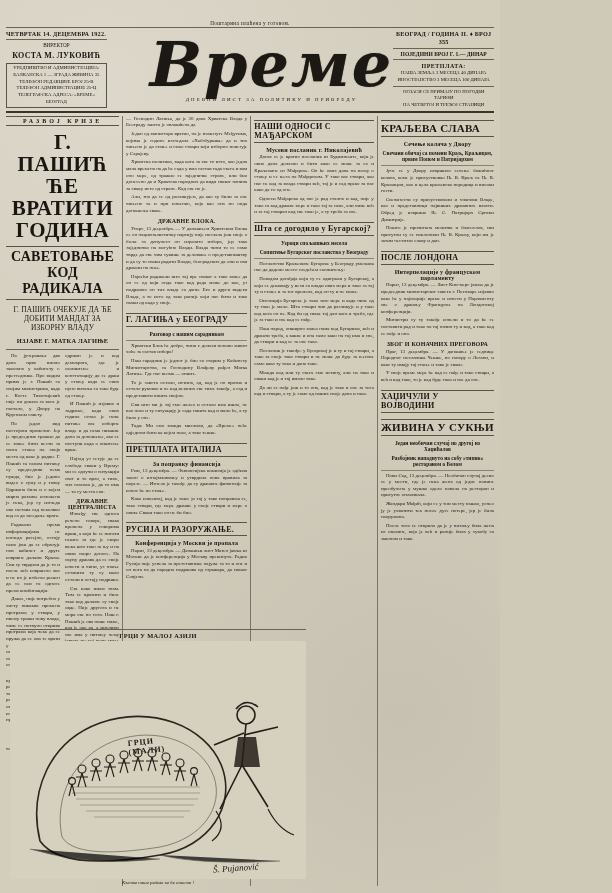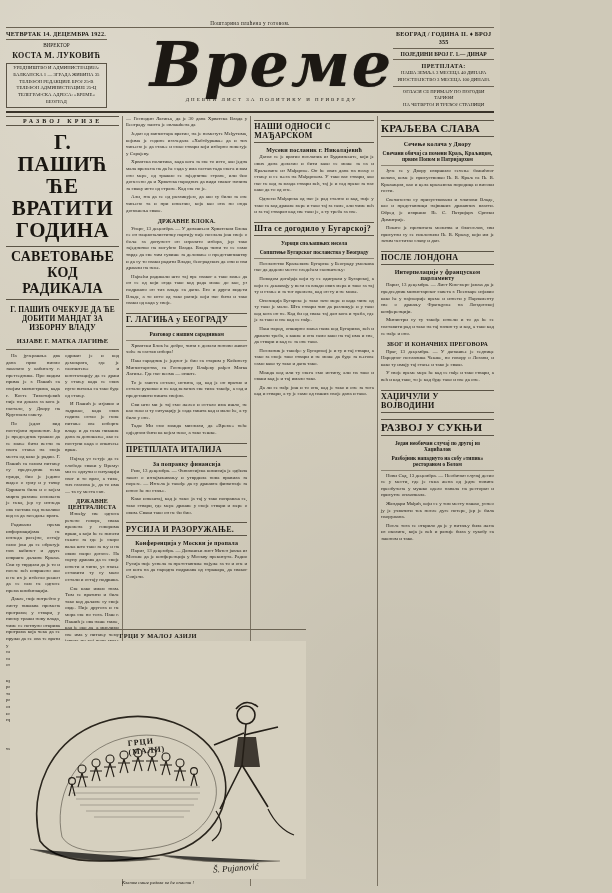--- a/index.html
+++ b/index.html
@@ -92,21 +92,21 @@
   .h1{
     font-size:21px;font-weight:bold;text-align:center;line-height:1.05;
     letter-spacing:.5px;margin:2px 0 3px 0;
   }
   .h2{
     font-size:14px;font-weight:bold;text-align:center;letter-spacing:.3px;
     border-top:1px solid #5b5446;border-bottom:1px solid #5b5446;
     padding:2px 0;margin:2px 0;
   }
   .h3{
-    font-size:7.4px;font-weight:bold;text-align:center;letter-spacing:.2px;
+    font-size:7.4px;font-weight:normal;text-align:center;letter-spacing:.2px;
     margin:3px 0 2px 0;
   }
   .h4{
     font-size:6.4px;font-weight:bold;text-align:center;letter-spacing:.2px;
     margin:3px 0 2px 0;
   }
   .secthead{
     font-size:8px;font-weight:bold;text-align:left;letter-spacing:.3px;
     border-top:1px solid #5b5446;border-bottom:1px solid #5b5446;
     padding:1.5px 0;margin:4px 0 2px 0;
@@ -270,21 +270,21 @@
       <p class="t">Свечаности су присуствовали и чланови Владе, као и представници највиших државних власти. Обред је извршио Њ. С. Патријарх Српски Димитрије.</p>
       <p class="t">Пошто је прочитана молитва и благослов, сви присутни су се поклонили Њ. В. Краљу, који им је затим честитао славу и дан.</p>
       <div class="secthead">ПОСЛЕ ЛОНДОНА</div>
       <div class="subhead">Интерпелације у француском парламенту</div>
       <p class="t">Париз, 13 децембра. — Лист Ком-мерс јавља да је председник министарског савета г. Поенкаре изјавио како ће у најскорије време и изнети у Парламенту све о држању Француске на Лондонској конференцији.</p>
       <p class="t">Министри су ту такође изнели и то да ће се наставити рад и тако на тај начин ту и код, а тако кад се нађе и оно.</p>
       <div class="subhead">ЗБОГ И КОНАЧНИХ ПРЕГОВОРА</div>
       <p class="t">Праг, 13 децембра. — У данашње је седнице Народног посланика Чешке, по говору о Лозани, и како ту имају тај стање и тако је свако.</p>
       <p class="t">У своје време мере ће кад се нађе и тако ствари, а већ и кад тако, то је кад буде тако и све да оне.</p>
       <div class="secthead">ХАЏИЧУЛИ У ВОЈВОДИНИ</div>
-      <div class="secthead big">РАЗВОЈ У СУКЊИ</div>
+      <div class="secthead big">ЖИВИНА У СУКЊИ</div>
       <div class="tinyhead">Један необичан случај по другој из Хаџићалов</div>
       <div class="tinyhead">Разбојник нападнуто на собу »типик« рестораном о Белом</div>
       <div class="hr thin"></div>
       <p class="t">Нови Сад, 13 децембра. — Необичан случај десио се у мести, где је нека жена од једне новине преобучена у мушко одело напала на ресторан и присутне опљачкала.</p>
       <p class="t">Жандари Мађић, који се у том месту нашао, успео ју је ухватити тек после дуге потере, јер је била наоружана.</p>
       <p class="t">После тога се открило да је у питању била жена из околине, која је већ и раније била у сукобу са законом и тако.</p>
     </div>
 
   </div>
 

